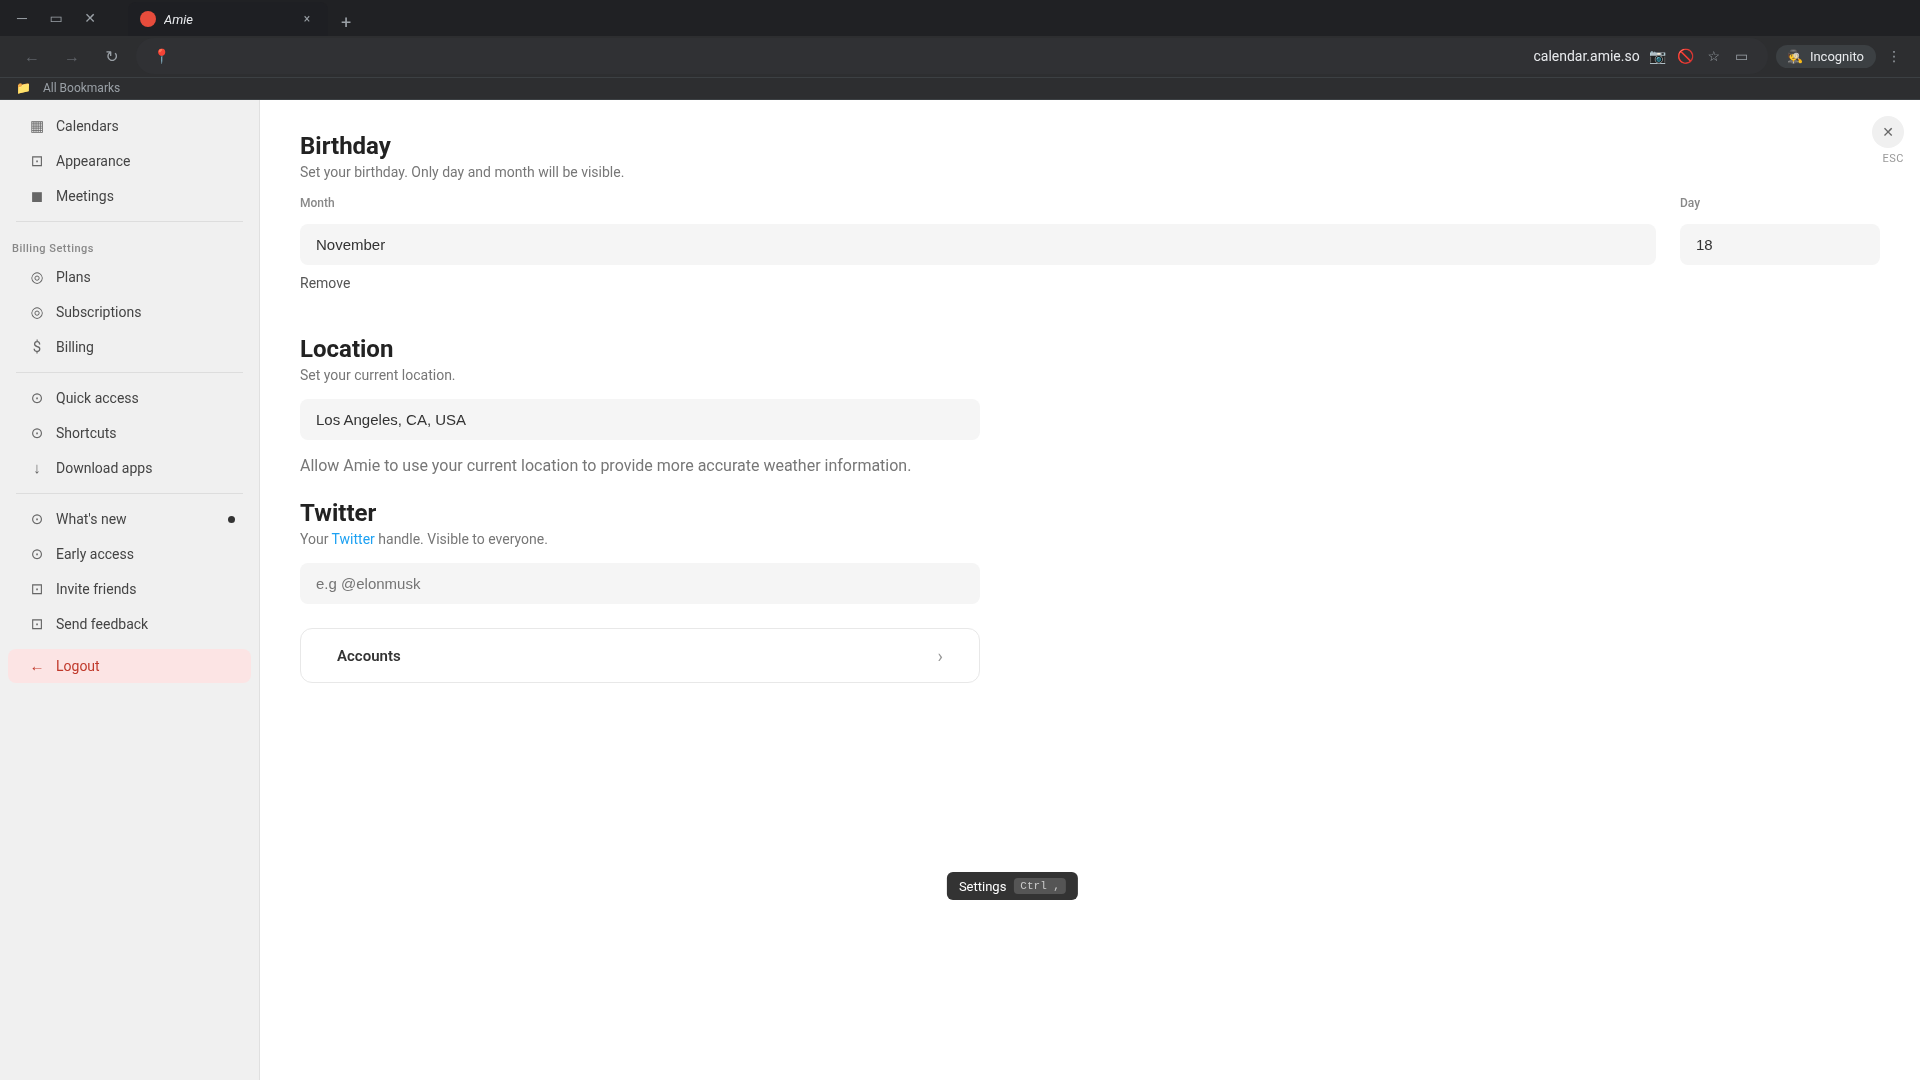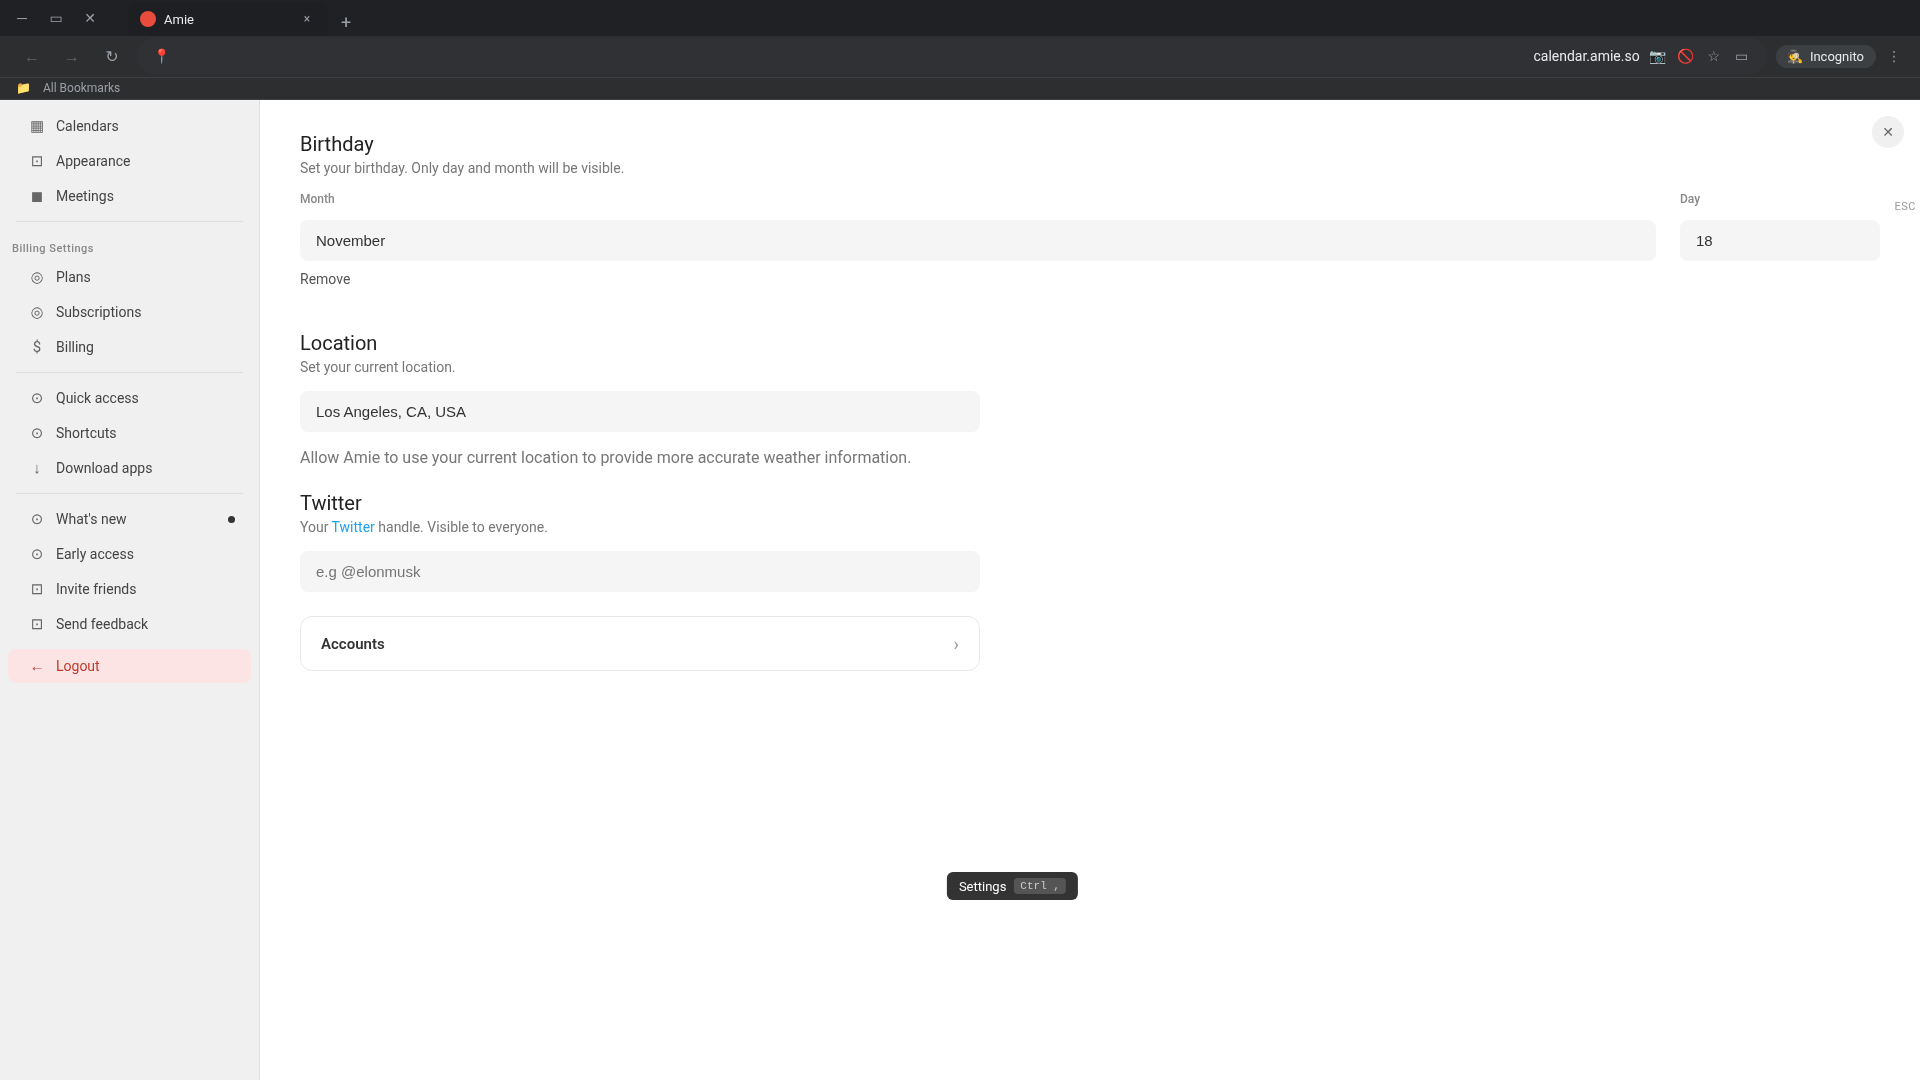--- a/index.html
+++ b/index.html
@@ -75,20 +75,21 @@
       border-radius: 50%;
       flex-shrink: 0;
     }
     .tab-title {
       color: #e8eaed;
       font-size: 13px;
       flex: 1;
       overflow: hidden;
       white-space: nowrap;
       text-overflow: ellipsis;
+      font-style: italic;
     }
     .tab-close {
       width: 18px;
       height: 18px;
       border-radius: 50%;
       display: flex;
       align-items: center;
       justify-content: center;
       color: #9aa0a6;
       font-size: 12px;
@@ -267,30 +268,29 @@
       display: flex;
       align-items: center;
       justify-content: center;
       cursor: pointer;
       color: #666;
       font-size: 14px;
     }
     .close-label {
       position: absolute;
       top: 52px;
-      right: 4px;
+      right: 16px;
       font-size: 11px;
       color: #999;
       letter-spacing: 0.5px;
-      margin-top: 48px;
     }
 
     .section-title {
-      font-size: 20px;
-      font-weight: 400;
+      font-size: 24px;
+      font-weight: 700;
       color: #222;
       margin-bottom: 4px;
     }
     .section-desc {
       font-size: 14px;
       color: #777;
       margin-bottom: 16px;
     }
 
     .field-label {
@@ -415,21 +415,21 @@
       font-size: 11px;
       color: #ccc;
       font-family: Liberation Mono, monospace;
     }
 
     
     .accounts-section {
       margin-top: 24px;
       border: 1px solid #e8e8e8;
       border-radius: 12px;
-      padding: 16px 20px;
+      padding: 16px 36px;
       display: flex;
       align-items: center;
       justify-content: space-between;
       cursor: pointer;
     }
     .accounts-title {
       font-size: 15px;
       font-weight: 600;
       color: #333;
     }

